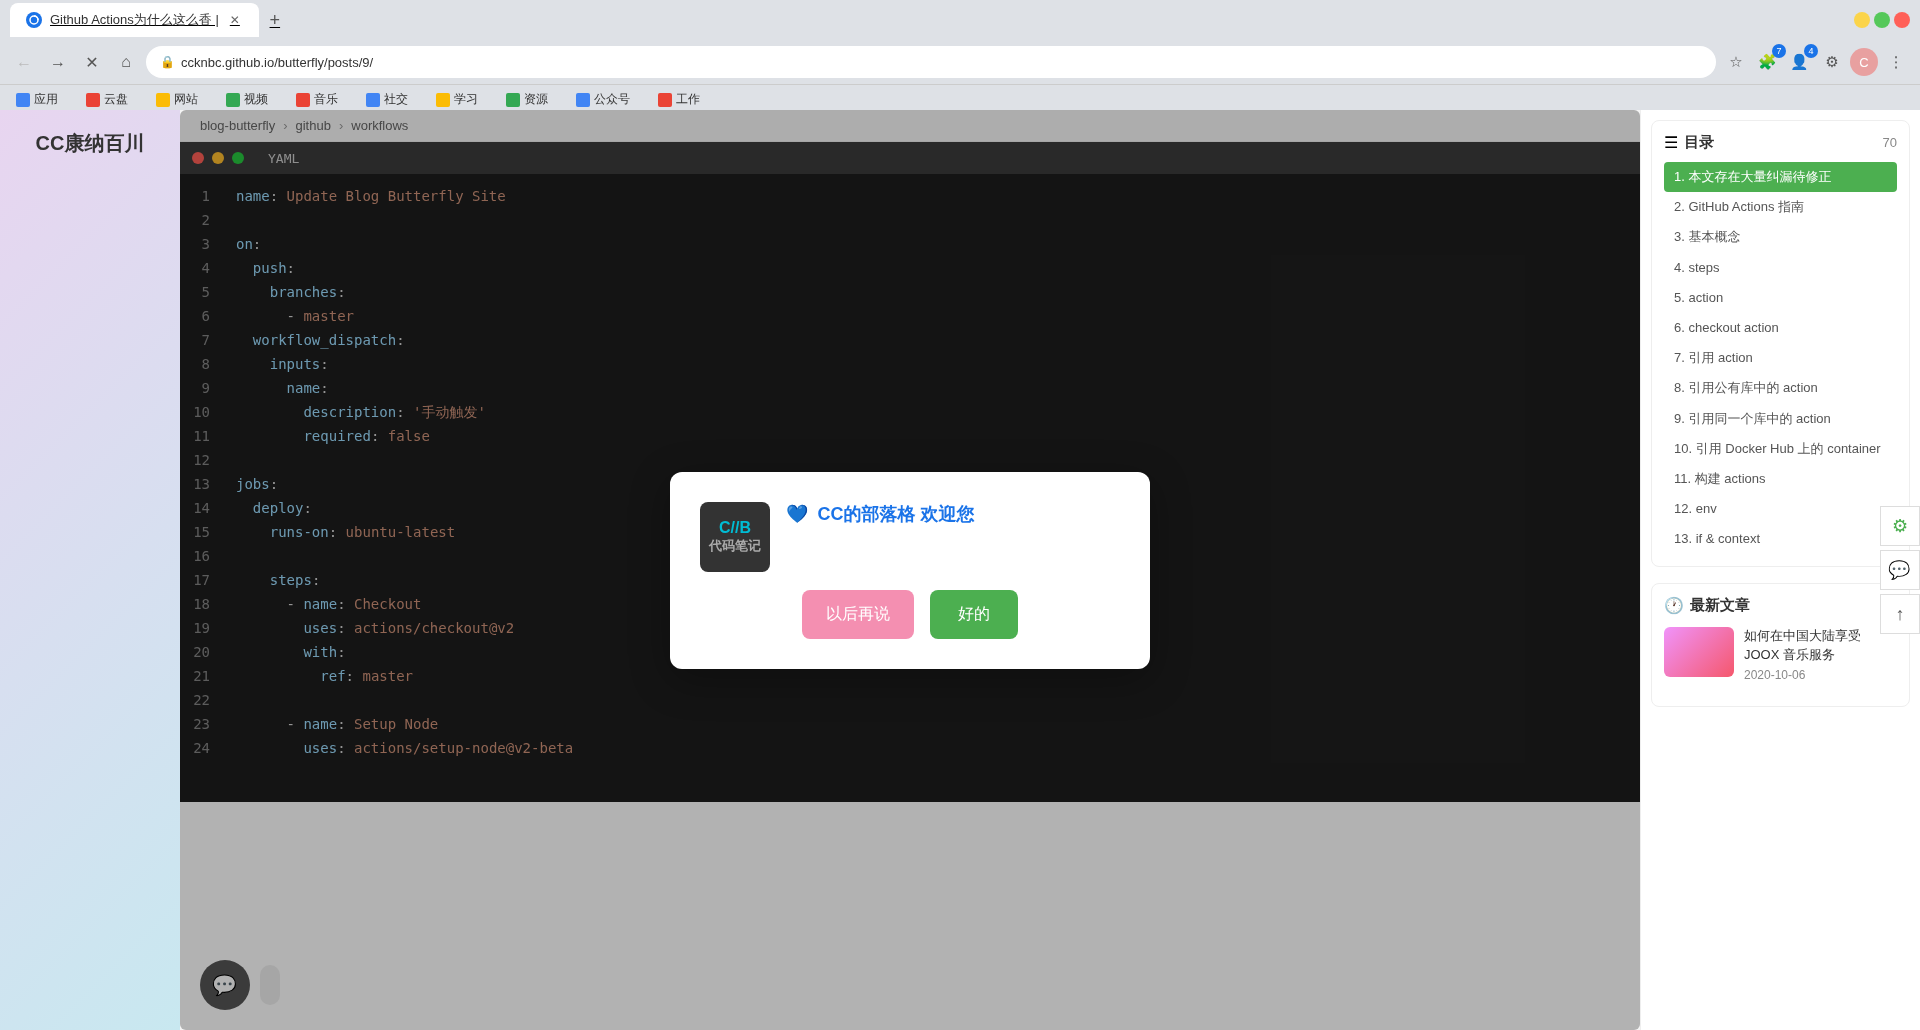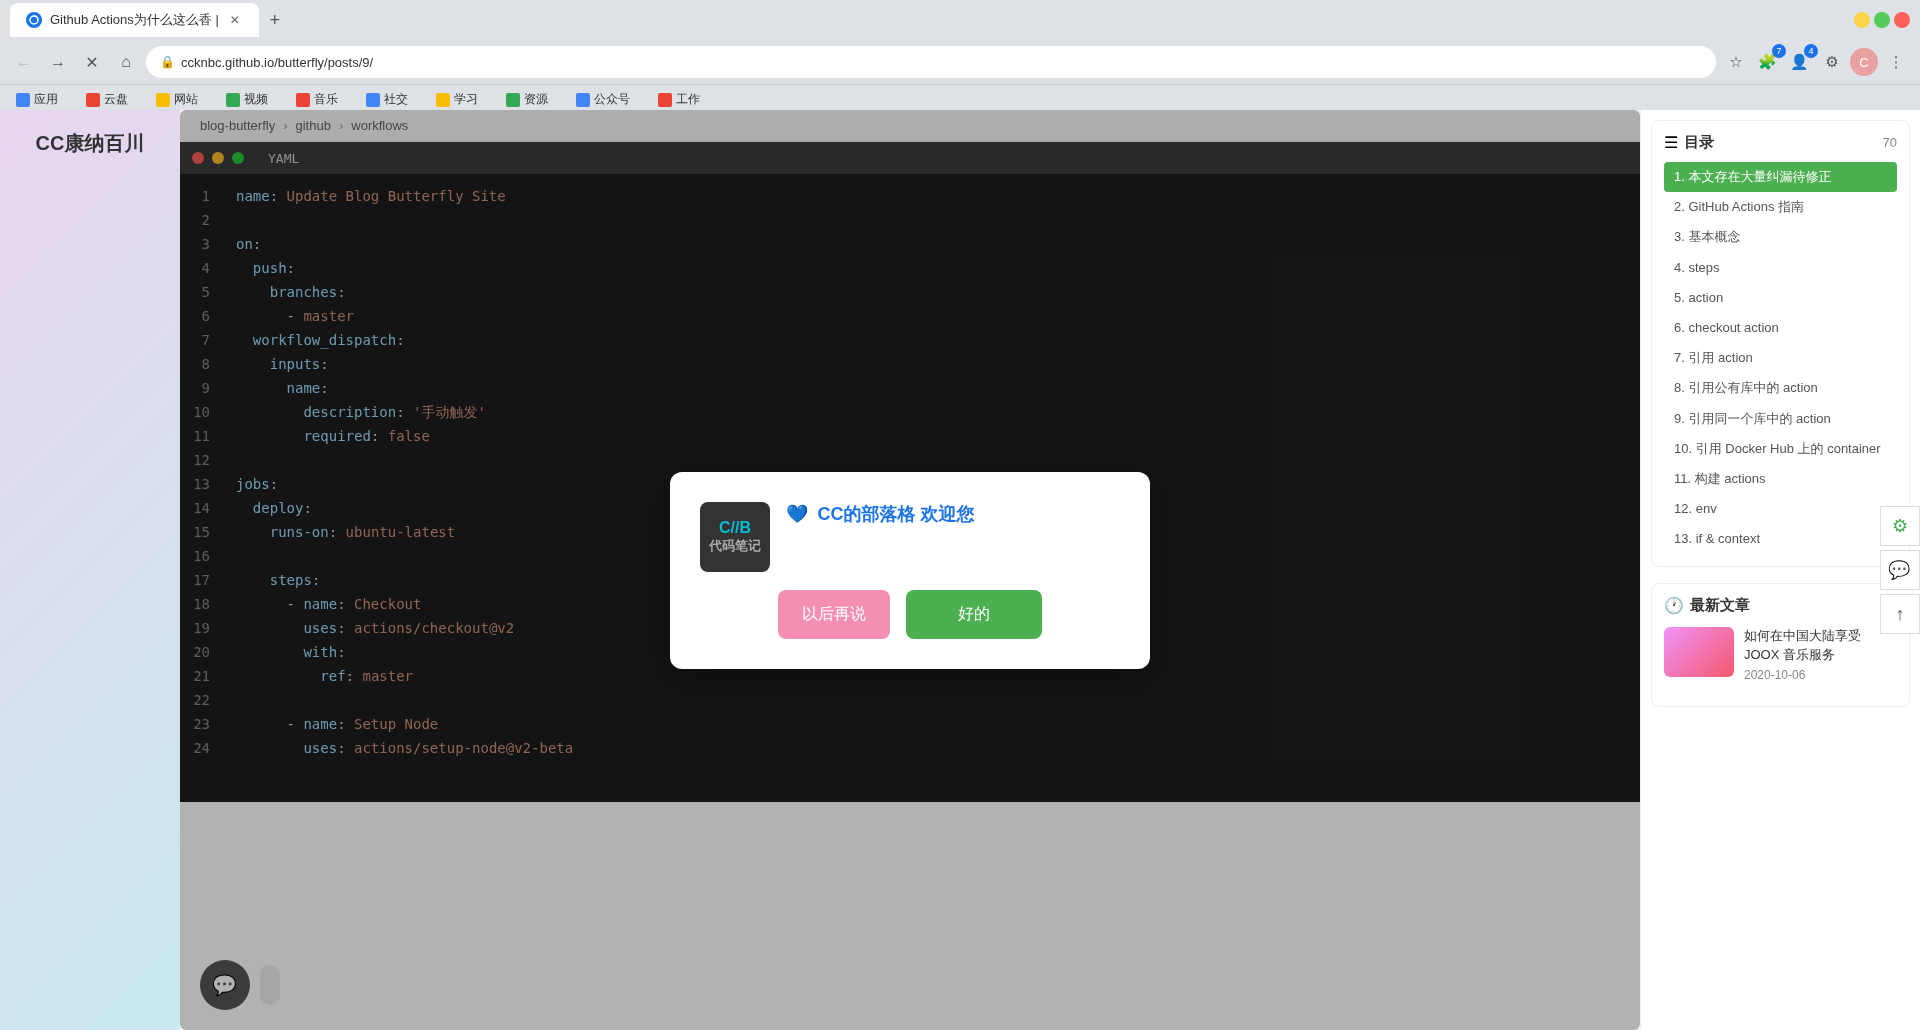--- a/index.html
+++ b/index.html
@@ -1,21 +1,21 @@
 <!DOCTYPE html>
 <html><head>
   <meta charset="utf-8">
   <style>
     * { margin: 0; padding: 0; box-sizing: border-box; }
     body { font-family: 'Microsoft YaHei', 'PingFang SC', sans-serif; background: #f0f0f0; width: 1920px; height: 1030px; overflow: hidden; }
 
     
     .browser-chrome { background: #dee1e6; height: 110px; }
     .title-bar { background: #dee1e6; height: 40px; display: flex; align-items: center; padding: 0 10px; justify-content: space-between; }
-    .tab-bar { display: flex; align-items: center; height: 36px; }
+    .tab-bar { display: flex; align-items: center; height: 36px; text-decoration: underline; }
     .tab { background: white; border-radius: 8px 8px 0 0; padding: 0 16px; height: 34px; display: flex; align-items: center; gap: 8px; font-size: 13px; color: #333; min-width: 200px; }
     .tab-favicon { width: 16px; height: 16px; background: #1a73e8; border-radius: 50%; display: flex; align-items: center; justify-content: center; color: white; font-size: 9px; }
     .tab-close { width: 16px; height: 16px; display: flex; align-items: center; justify-content: center; border-radius: 50%; cursor: pointer; color: #666; font-size: 12px; }
     .tab-new { width: 32px; height: 32px; display: flex; align-items: center; justify-content: center; cursor: pointer; color: #555; font-size: 18px; }
     .window-controls { display: flex; gap: 4px; }
     .win-btn { width: 16px; height: 16px; border-radius: 50%; cursor: pointer; display: flex; align-items: center; justify-content: center; font-size: 10px; color: transparent; }
     .win-min { background: #fbd44a; }
     .win-max { background: #55c85a; }
     .win-close { background: #ff6058; }
 
@@ -98,21 +98,21 @@
     .modal-logo { width: 70px; height: 64px; flex-shrink: 0; }
     .modal-logo-inner { width: 70px; height: 70px; background: #333; border-radius: 8px; display: flex; align-items: center; justify-content: center; }
     .modal-logo-text { color: white; font-size: 11px; font-weight: bold; text-align: center; line-height: 1.3; }
     .modal-content { flex: 1; }
     .modal-title { font-size: 18px; color: #1a73e8; font-weight: bold; margin-bottom: 10px; }
     .modal-heart { color: #e91e63; margin-right: 4px; }
     .modal-body { font-size: 14px; color: #444; line-height: 1.8; }
     .modal-check { color: #4CAF50; margin-left: 4px; }
     .modal-buttons { display: flex; gap: 16px; justify-content: center; margin-top: 24px; }
     .btn-later { background: #f48fb1; color: white; border: none; border-radius: 8px; padding: 14px 24px; font-size: 16px; cursor: pointer; font-family: inherit; }
-    .btn-ok { background: #4CAF50; color: white; border: none; border-radius: 8px; padding: 14px 52px; font-size: 16px; cursor: pointer; font-family: inherit; }
+    .btn-ok { background: #4CAF50; color: white; border: none; border-radius: 8px; padding: 14px 28px; font-size: 16px; cursor: pointer; font-family: inherit; }
 
     
     ::-webkit-scrollbar { width: 6px; }
     ::-webkit-scrollbar-track { background: #f1f1f1; }
     ::-webkit-scrollbar-thumb { background: #ccc; border-radius: 3px; }
   </style>
 </head>
 <body>
 
 <div class="browser-chrome">

